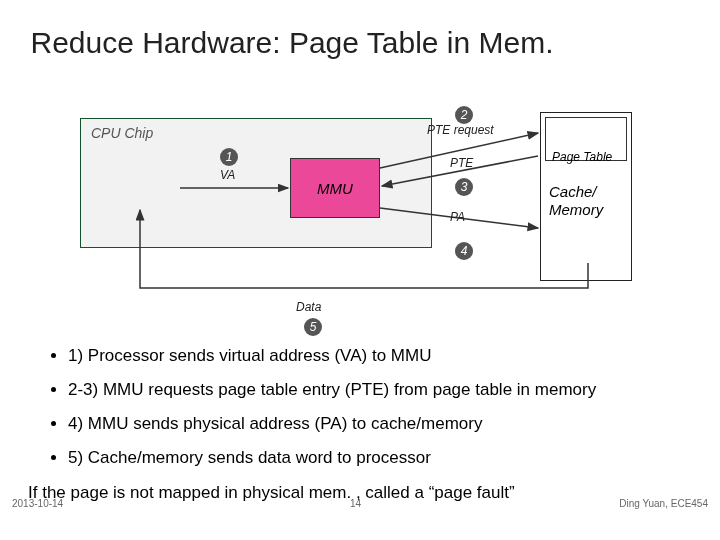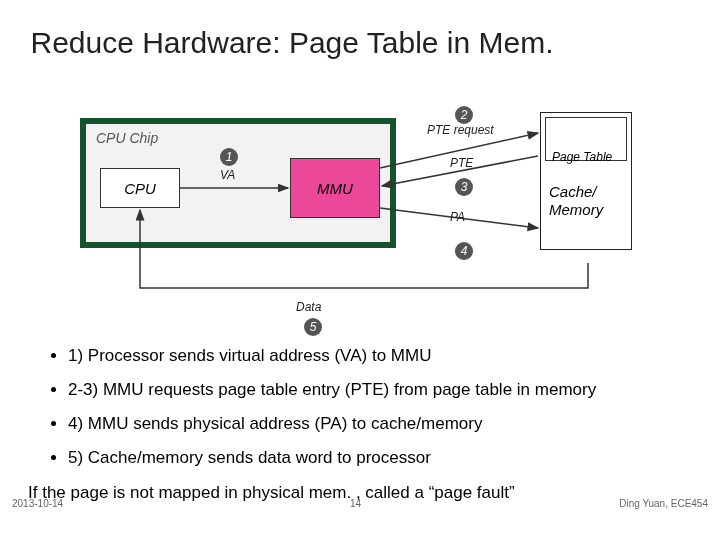--- a/index.html
+++ b/index.html
@@ -26,24 +26,24 @@
     position: absolute;
     top: 108px;
     left: 80px;
     width: 560px;
     height: 220px;
   }
   .chip {
     position: absolute;
     top: 10px;
     left: 0;
-    width: 316px;
+    width: 352px;
     height: 130px;
     background: #f2f2f2;
-    border: 6px solid #14532d;
+    border: 1px solid #14532d;
   }
   .chip-label {
     position: absolute;
     top: 6px;
     left: 10px;
     font-size: 14px;
     font-style: italic;
     color: #555;
   }
   .cpu-box {
@@ -70,21 +70,21 @@
     text-align: center;
     line-height: 60px;
     font-size: 15px;
     font-style: italic;
   }
   .mem-box {
     position: absolute;
     top: 4px;
     left: 460px;
     width: 92px;
-    height: 138px;
+    height: 169px;
     background: #fff;
     border: 1.5px solid #222;
   }
   .pt-box {
     position: absolute;
     top: 4px;
     left: 4px;
     width: 82px;
     height: 44px;
     background: #fff;
@@ -182,21 +182,20 @@
 </style>
 </head>
 <body>
 
 <div class="title">Reduce Hardware: Page Table in Mem.</div>
 
 <div class="diagram">
   <div class="chip">
     <div class="chip-label">CPU Chip</div>
   </div>
-  <div class="cpu-box">CPU</div>
   <div class="mmu-box">MMU</div>
   <div class="mem-box">
     <div class="pt-box">
       <div class="pt-label">Page Table</div>
     </div>
     <div class="mem-label" style="white-space:pre-line;">Cache/
 Memory</div>
   </div>
 
   <svg class="arrows">

